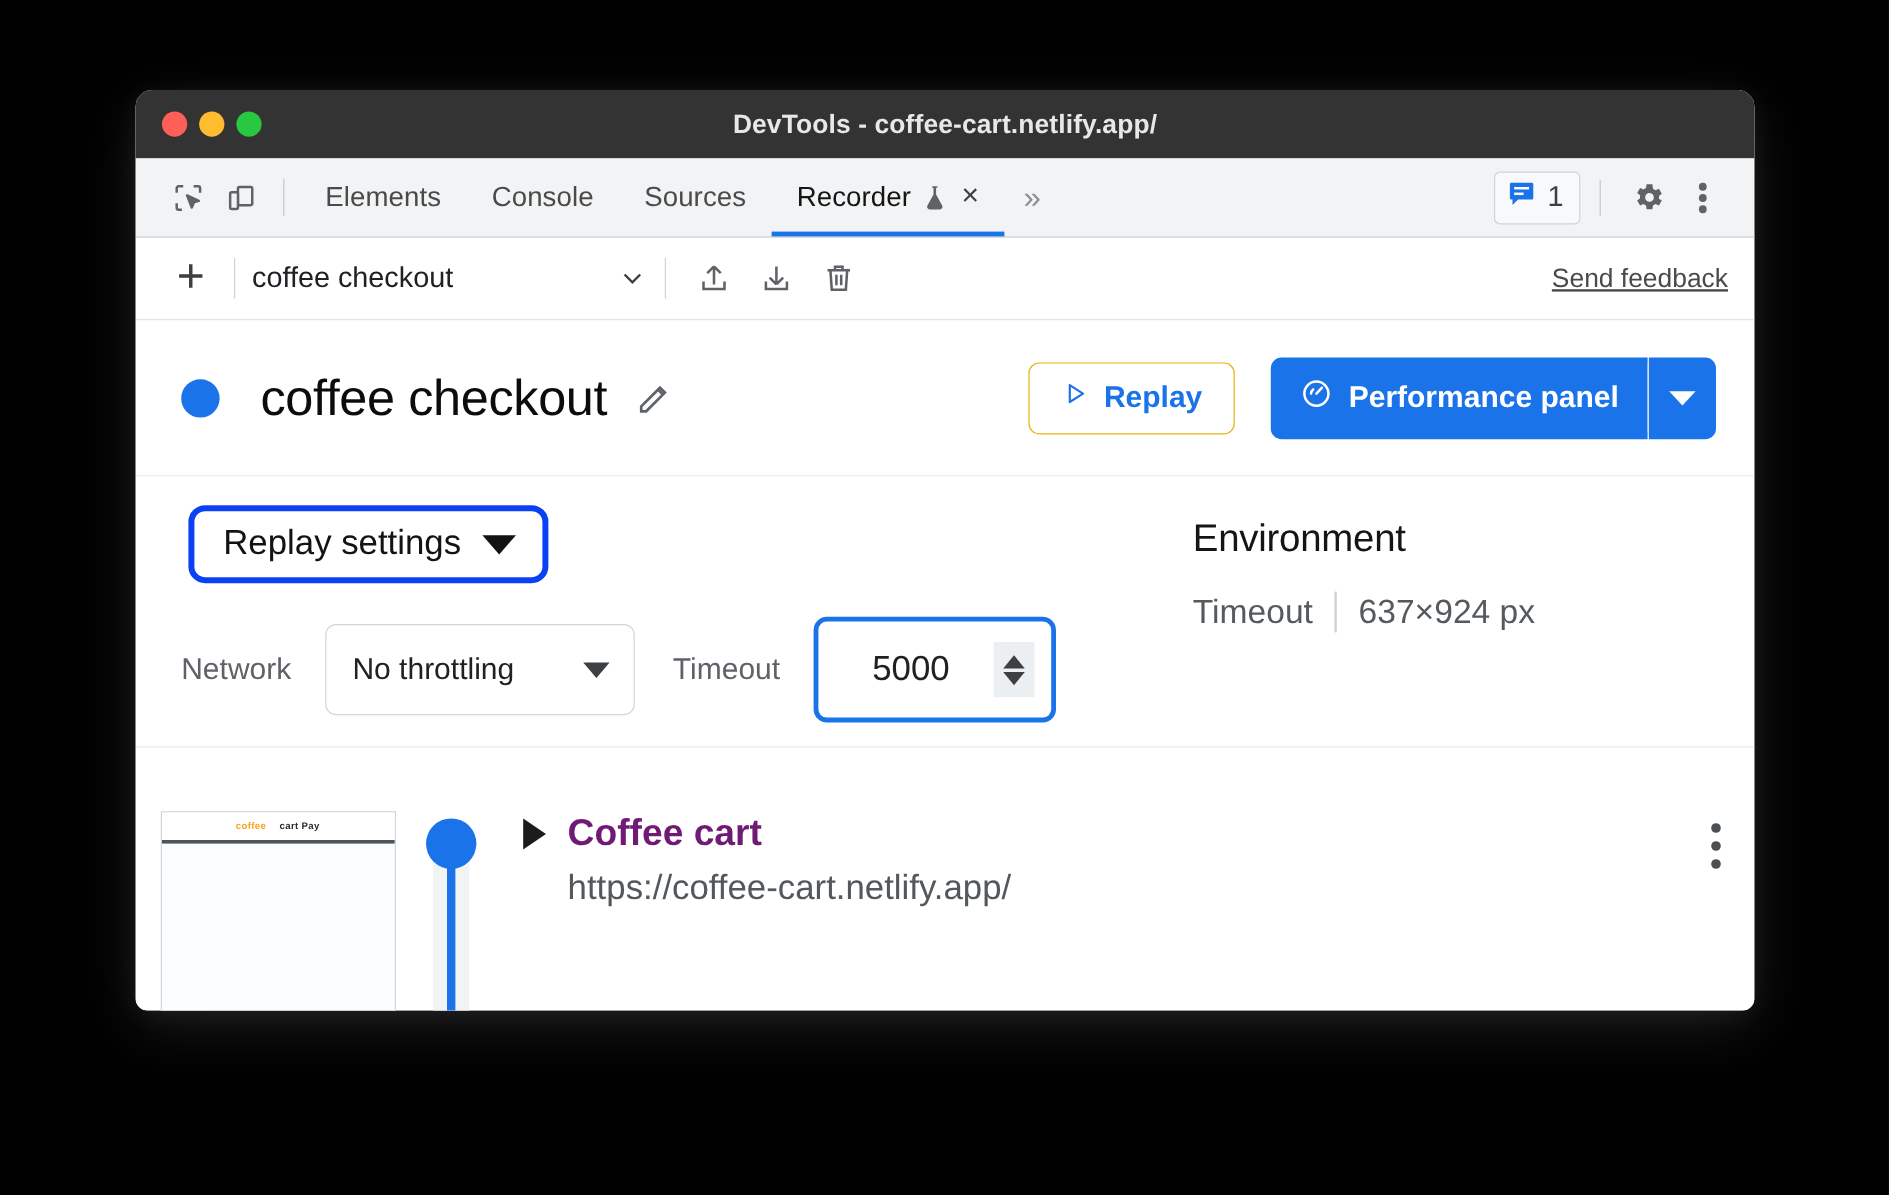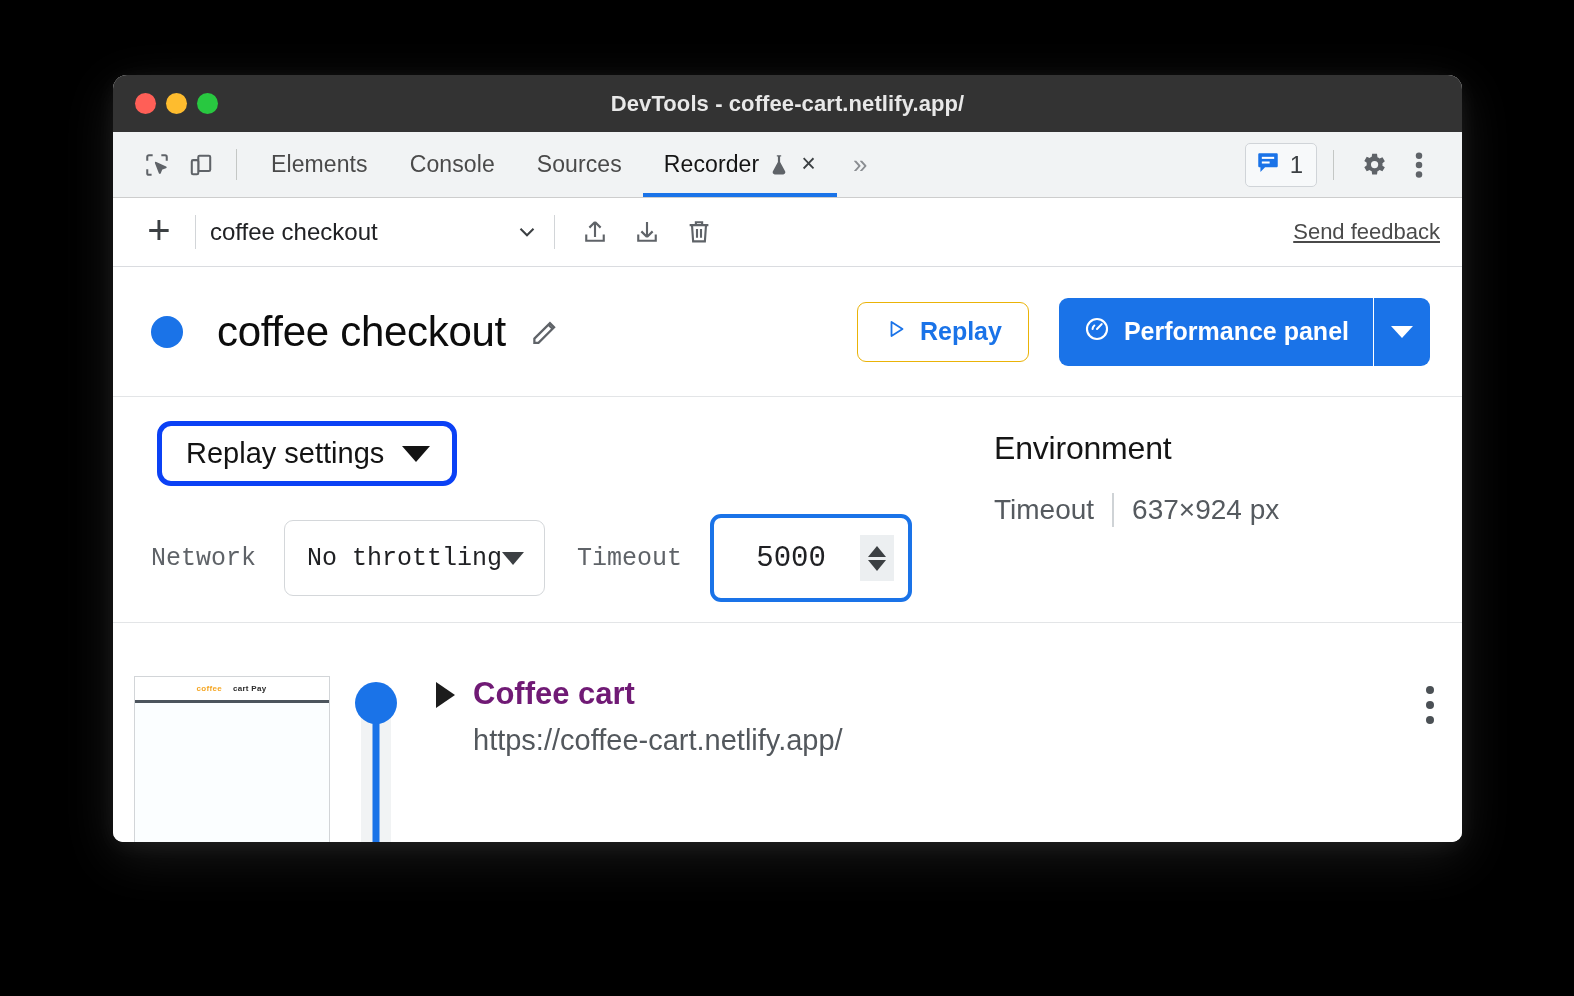--- a/index.html
+++ b/index.html
@@ -265,21 +265,20 @@
     font-size: 29px;
     color: #131313;
     margin-left: 11px;
     white-space: nowrap;
   }
   #settings-row {
     display: flex;
     align-items: center;
     margin-top: 33px;
     gap: 0;
-    font-family: Liberation Mono, monospace;
   }
   .setting-label {
     font-size: 25px;
     color: #5f6368;
     white-space: nowrap;
   }
   #network-select {
     display: flex; align-items: center;
     height: 76px;
     min-width: 258px;

